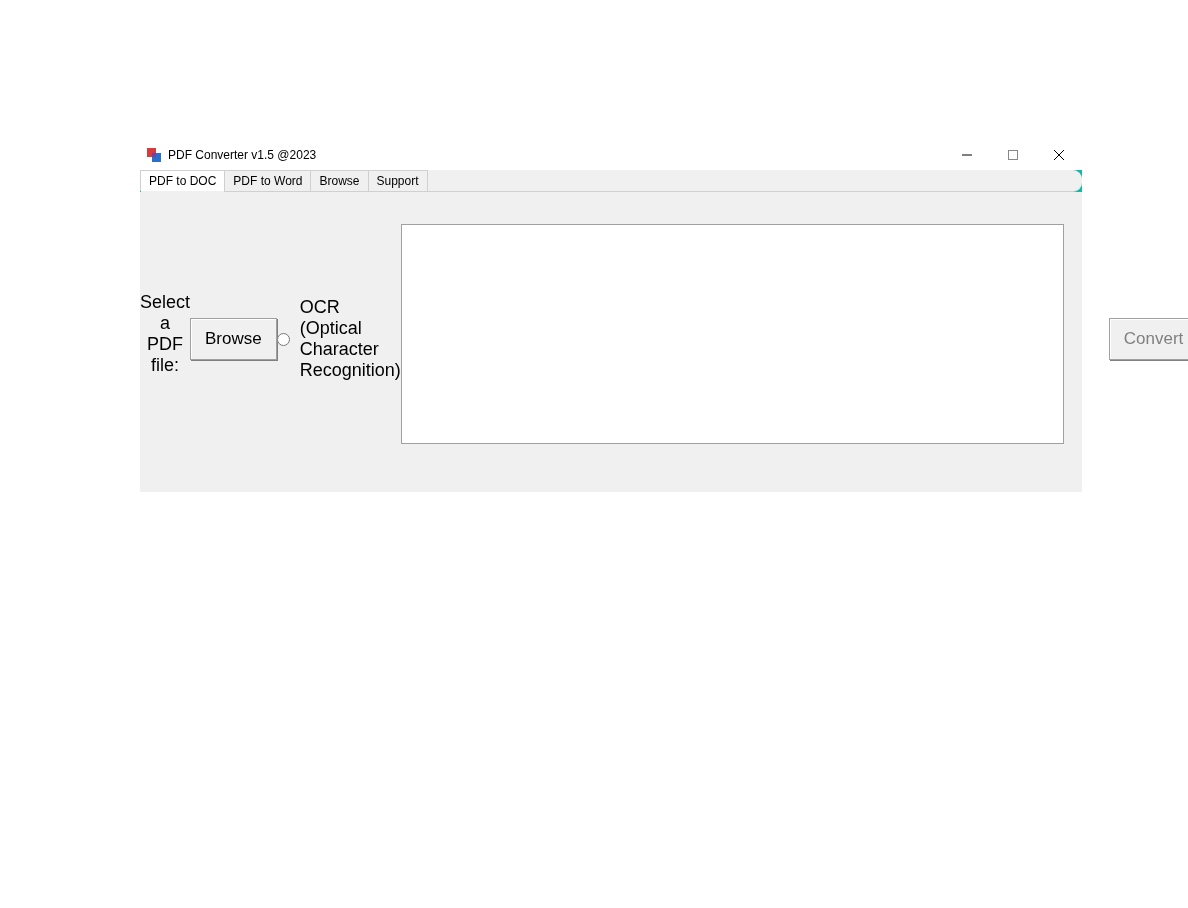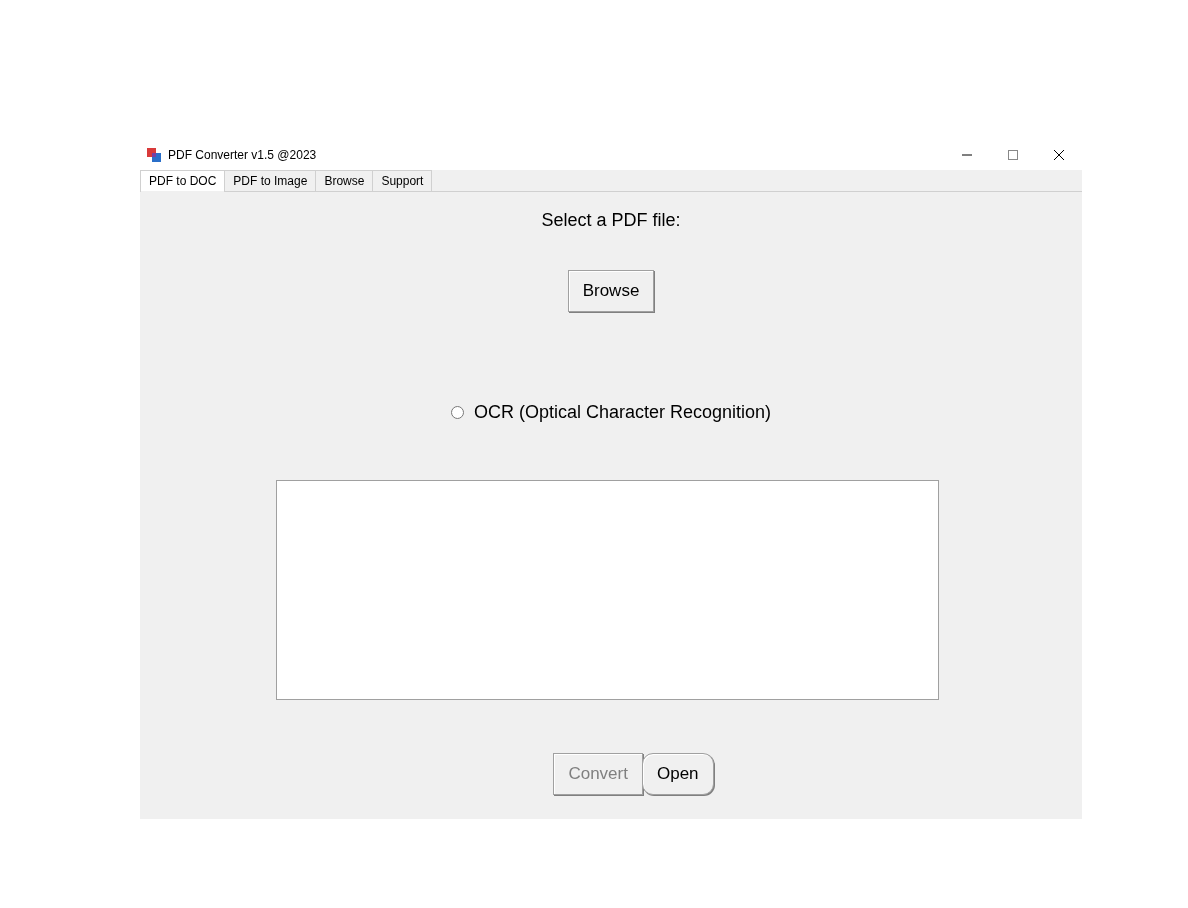--- a/index.html
+++ b/index.html
@@ -57,20 +57,21 @@
       font-size: 10px;
       color: #000000;
       font-family: "Segoe UI", sans-serif;
     }
     .tabstrip {
       display: flex;
       border-bottom: 1px solid #d0d0d0;
       background: #f0f0f0;
       height: 22px;
       font-size: 12px;
+      border-radius: 9px;
     }
     .tab {
       padding: 3px 8px;
       border: 1px solid #d0d0d0;
       border-bottom: none;
       background: #f0f0f0;
       color: #000000;
       margin-right: -1px;
       cursor: pointer;
     }
@@ -81,23 +82,21 @@
     .tab.active::after {
       content: "";
       position: absolute;
       left: 0; right: 0; bottom: -1px; height: 1px;
       background: #f0f0f0;
     }
     .panel {
       background: #f0f0f0;
       padding: 18px 0 24px 0;
       display: flex;
-      flex-direction: column;
-      align-items: center;
-      gap: 29px;
+      align-items: center;
     }
     .label {
       font-size: 18px;
       color: #000000;
       text-align: center;
       margin-bottom: 10px;
     }
     .btn {
       font-size: 17px;
       padding: 10px 14px;
@@ -179,21 +178,21 @@
         <svg width="10" height="10" viewBox="0 0 10 10">
             <line x1="0" y1="0" x2="10" y2="10" stroke="#000" stroke-width="1"></line>
             <line x1="10" y1="0" x2="0" y2="10" stroke="#000" stroke-width="1"></line>
           </svg>
       </div>
     </div>
   </div>
 
   <div class="tabstrip">
     <div class="tab active">PDF to DOC</div>
-    <div class="tab">PDF to Image</div>
+    <div class="tab">PDF to Word</div>
     <div class="tab">Browse</div>
     <div class="tab">Support</div>
   </div>
 
   <div class="panel">
 
     <div class="label">Select a PDF file:</div>
 
     <button class="btn">Browse</button>
 

